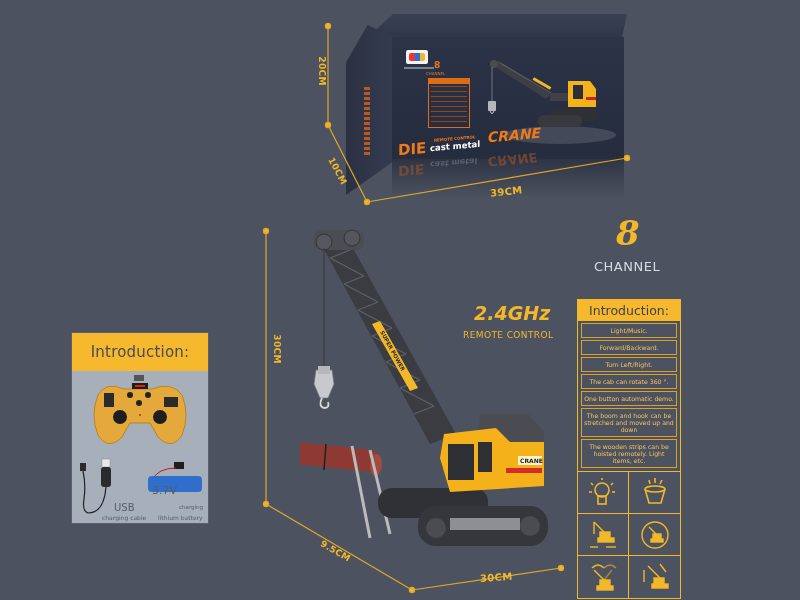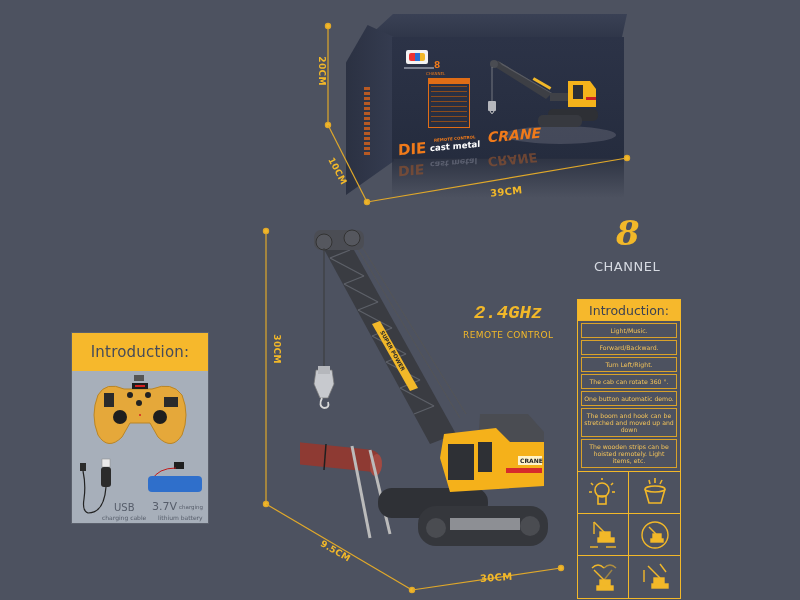--- a/index.html
+++ b/index.html
@@ -169,21 +169,21 @@
 
 <div class="abs dim-text" style="left:307px;top:66px;transform:rotate(90deg);">20CM</div>
 <div class="abs dim-text" style="left:323px;top:166px;transform:rotate(62deg);">10CM</div>
 <div class="abs dim-text" style="left:490px;top:186px;font-size:10px;transform:rotate(-6deg);">39CM</div>
 <div class="abs dim-text" style="left:262px;top:344px;transform:rotate(90deg);">30CM</div>
 <div class="abs dim-text" style="left:319px;top:546px;transform:rotate(30deg);">9.5CM</div>
 <div class="abs dim-text" style="left:480px;top:572px;font-size:10px;transform:rotate(-4deg);">30CM</div>
 
 <div class="abs" style="left:616px;top:216px;color:#f2b829;font-size:34px;font-weight:bold;font-style:italic;line-height:1;font-family:'DejaVu Serif',serif;">8</div>
 <div class="abs" style="left:594px;top:259px;color:#d6dae2;font-size:13px;letter-spacing:0.5px;">CHANNEL</div>
-<div class="abs" style="left:474px;top:302px;color:#f2b829;font-size:19px;font-weight:bold;font-style:italic;font-family:Liberation Mono, monospace;">2.4GHz</div>
+<div class="abs" style="left:474px;top:302px;color:#f2b829;font-size:19px;font-weight:bold;font-style:italic;">2.4GHz</div>
 <div class="abs" style="left:463px;top:330px;color:#f2b829;font-size:9px;letter-spacing:0.4px;">REMOTE CONTROL</div>
 
 <svg class="abs" style="left:300px;top:218px;" width="280" height="350" viewBox="0 0 280 350">
 
   <polygon points="20,24 44,14 156,216 130,226" fill="#3a3c42"></polygon>
   <g stroke="#5d6068" stroke-width="1.3">
     <line x1="30" y1="40" x2="50" y2="32"></line>
       <line x1="44" y1="66" x2="64" y2="58"></line>
     <line x1="58" y1="92" x2="78" y2="84"></line>
       <line x1="72" y1="118" x2="92" y2="110"></line>
@@ -262,21 +262,21 @@
     <path d="M30 30 q-2 26 -18 26 q-6 -2 -4 -14 q2 -14 -1 -28" stroke="#222" stroke-width="1.2" fill="none"></path>
   </svg>
 
   <svg class="abs" style="left:72px;top:127px;" width="60" height="34" viewBox="0 0 60 34">
     <rect x="30" y="2" width="10" height="7" fill="#1e1e1e"></rect>
     <path d="M32 8 q-18 0 -24 12" stroke="#c21a1a" stroke-width="1" fill="none"></path>
     <rect x="4" y="16" width="54" height="16" rx="4" fill="#2f6fcb"></rect>
   </svg>
   <div class="abs acc-label" style="left:42px;top:170px;font-size:10px;">USB</div>
   <div class="abs acc-label" style="left:30px;top:182px;font-size:6px;">charging cable</div>
-  <div class="abs acc-label" style="left:80px;top:168px;font-size:11px;">3.7V</div>
+  <div class="abs acc-label" style="left:80px;top:152px;font-size:11px;">3.7V</div>
   <div class="abs acc-label" style="left:107px;top:172px;font-size:5.5px;">charging</div>
   <div class="abs acc-label" style="left:86px;top:182px;font-size:6px;">lithium battery</div>
 </div>
 
 <div class="abs intro-table">
   <div class="hdr">Introduction:</div>
   <div class="intro-row">Light/Music.</div>
   <div class="intro-row">Forward/Backward.</div>
   <div class="intro-row">Turn Left/Right.</div>
   <div class="intro-row">The cab can rotate 360 °.</div>

